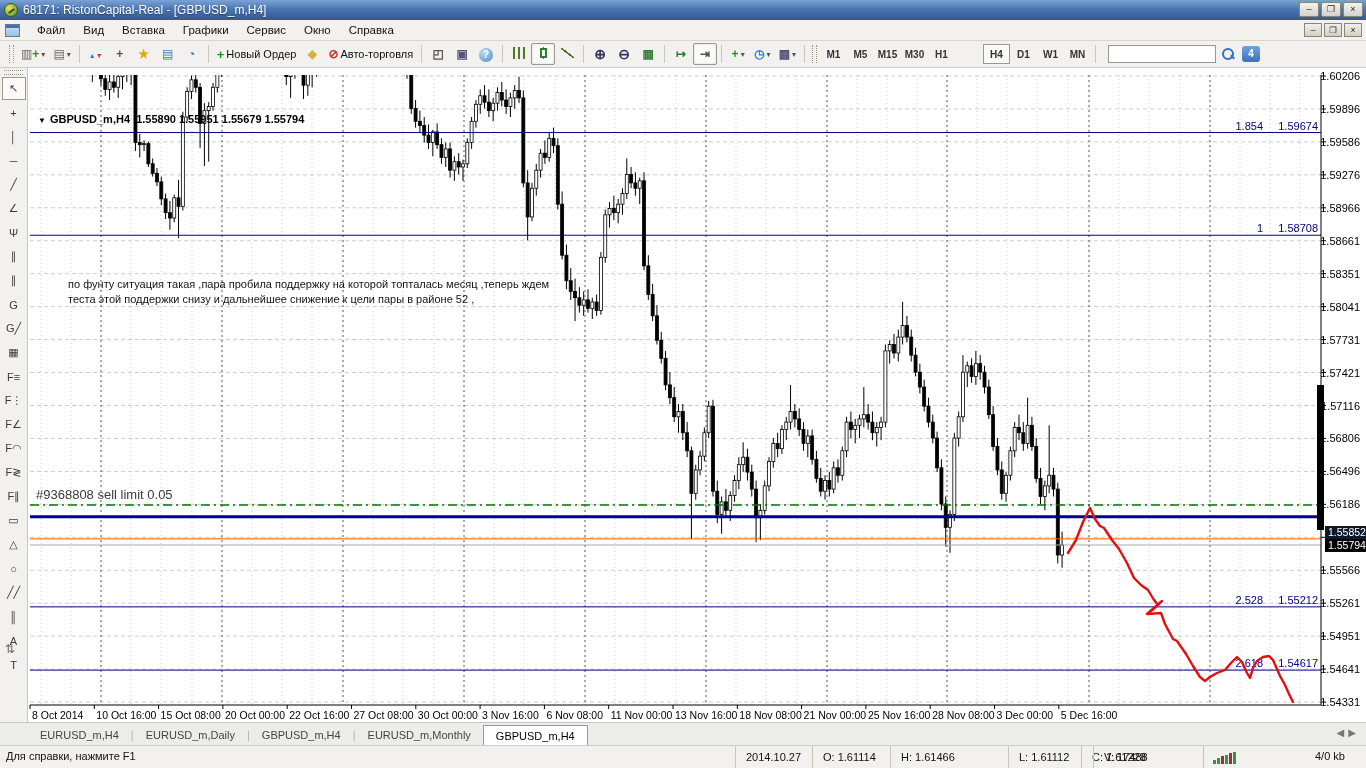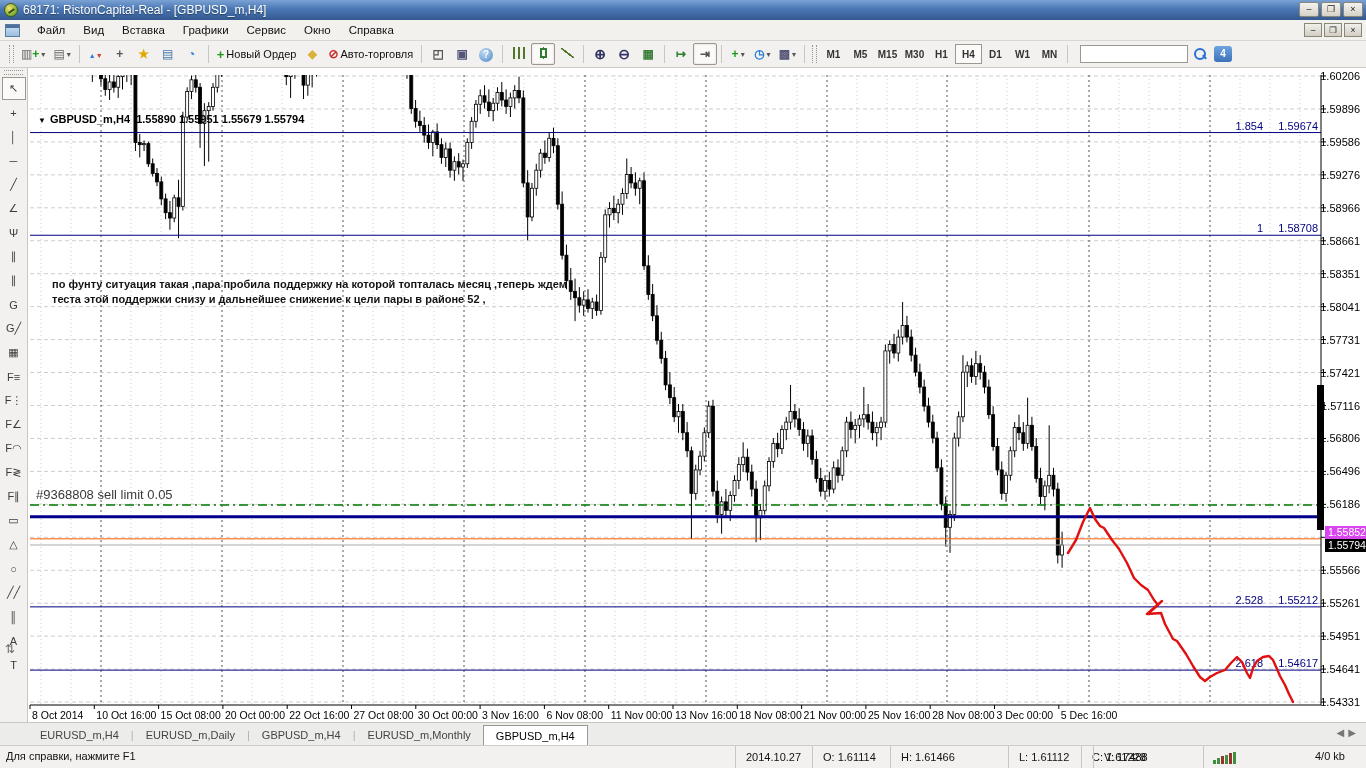--- a/index.html
+++ b/index.html
@@ -40,21 +40,21 @@
     gap:2px; padding:0 3px; font-size:12px; color:#333; border:1px solid transparent; border-radius:2px; }
   .tb-btn.active { border-color:#9a988f; background:#fbfaf8; box-shadow:inset 0 0 2px #cfccc4; }
   .tb-btn .lbl { font-size:11px; color:#111; }
   .tb-btn .caret { font-size:8px; color:#555; }
   .tb-btn b, .tb-btn i { font-style:normal; }
   .helpball { display:inline-block; width:14px; height:14px; border-radius:7px; background:radial-gradient(circle at 35% 30%,#bcd8f2,#4f8cc8); color:#fff; font-size:10px; line-height:14px; text-align:center; font-weight:bold;}
   .icb { display:inline-block; width:12px; height:12px; background:repeating-linear-gradient(90deg,#52772a 0 2px,transparent 2px 5px); }
   .icc { display:inline-block; width:7px; height:10px; border:2px solid #2e7d32; box-shadow:0 -4px 0 -3px #2e7d32, 0 4px 0 -3px #2e7d32; }
   .icl { display:inline-block; width:13px; height:10px; background:linear-gradient(to top right, transparent 44%, #52772a 45%, #52772a 55%, transparent 56%); }
   .tf-btn { height:20px; width:27px; font-size:10px; font-weight:bold; color:#333; display:flex; align-items:center; justify-content:center; border:1px solid transparent; }
-  .tf-btn.active { border-color:#9a988f; background:#fbfaf8; }
+  .tf-btn.active { border-color:#9a988f; background:#fbfaf8;margin-left:28px; }
   #search-wrap { display:flex; align-items:center; margin-left:8px; }
   #search-input { width:108px; height:18px; border:1px solid #9a988f; background:#fff; font-size:11px; padding:0 3px; }
   .mag { position:relative; width:16px; height:16px; margin-left:4px; }
   .mag::before { content:""; position:absolute; left:2px; top:2px; width:8px; height:8px; border:2px solid #2a6fd4; border-radius:50%; }
   .mag::after { content:""; position:absolute; left:10px; top:10px; width:5px; height:2px; background:#2a6fd4; transform:rotate(45deg); }
   #chat-badge { width:18px; height:16px; background:linear-gradient(#6fa3e0,#3c72b8); border-radius:3px; color:#fff;
     font-size:10px; font-weight:bold; text-align:center; line-height:16px; margin-left:6px; position:relative; }
 
   
   #lefttools { position:absolute; left:0; top:68px; width:28px; height:654px; background:#f2f1ef; border-right:1px solid #c9c6c0; }
@@ -62,23 +62,23 @@
   .lt-btn { width:24px; height:23px; margin:1px auto; display:flex; align-items:center; justify-content:center;
     font-size:11px; color:#3b3b3b; border:1px solid transparent; }
   .lt-btn.active { border-color:#9a988f; background:#fbfaf8; }
   #corner-icon { position:absolute; left:5px; top:642px; font-size:12px; color:#666; }
 
   
   #chartwrap { position:absolute; left:28px; top:68px; width:1338px; height:654px; background:#fff; }
   #chart-svg { position:absolute; left:0; top:0; }
   #symbol-label { position:absolute; left:10px; top:2px; font-size:11px; font-weight:bold; color:#000;margin-top:43px; }
   #symbol-label .tri { font-size:8px; margin-right:4px; }
-  #annotation { position:absolute; left:24px; top:209px; font-size:11px; color:#141414; line-height:15px; white-space:nowrap;font-weight:bold; }
+  #annotation { position:absolute; left:40px; top:209px; font-size:11px; color:#141414; line-height:15px; white-space:nowrap; }
   #order-label { position:absolute; left:8px; top:419px; font-size:13px; color:#3a3a3a; }
-  #ask-box { position:absolute; left:1297px; top:458px; width:41px; height:23px; background:#d946ef; color:#fff; font-size:10.5px; line-height:13px; padding-left:3px; }
+  #ask-box { position:absolute; left:1297px; top:458px; width:41px; height:23px; background:#0f172a; color:#fff; font-size:10.5px; line-height:13px; padding-left:3px; }
   #bid-box { position:absolute; left:1297px; top:471px; width:41px; height:13px; background:#000; color:#fff; font-size:10.5px; line-height:13px; padding-left:3px; }
   #vscroll-thumb { position:absolute; left:1289px; top:317px; width:7px; height:145px; background:#000; }
 
   
   #tabsbar { position:absolute; left:0; top:722px; width:1366px; height:23px; background:#ececea; border-top:1px solid #c9c6c0; font-size:11px; color:#444; }
   #tabs { position:absolute; left:28px; top:0; height:23px; display:flex; align-items:center; }
   .tab { padding:3px 12px; display:flex; align-items:center; }
   .tab.active { background:#fff; border:1px solid #9a988f; border-bottom:none; color:#000; height:21px; margin-top:2px; }
   .tab-sep { color:#b5b2ac; }
   #tab-arrows { position:absolute; right:6px; top:4px; font-size:10px; color:#777; letter-spacing:4px; }

